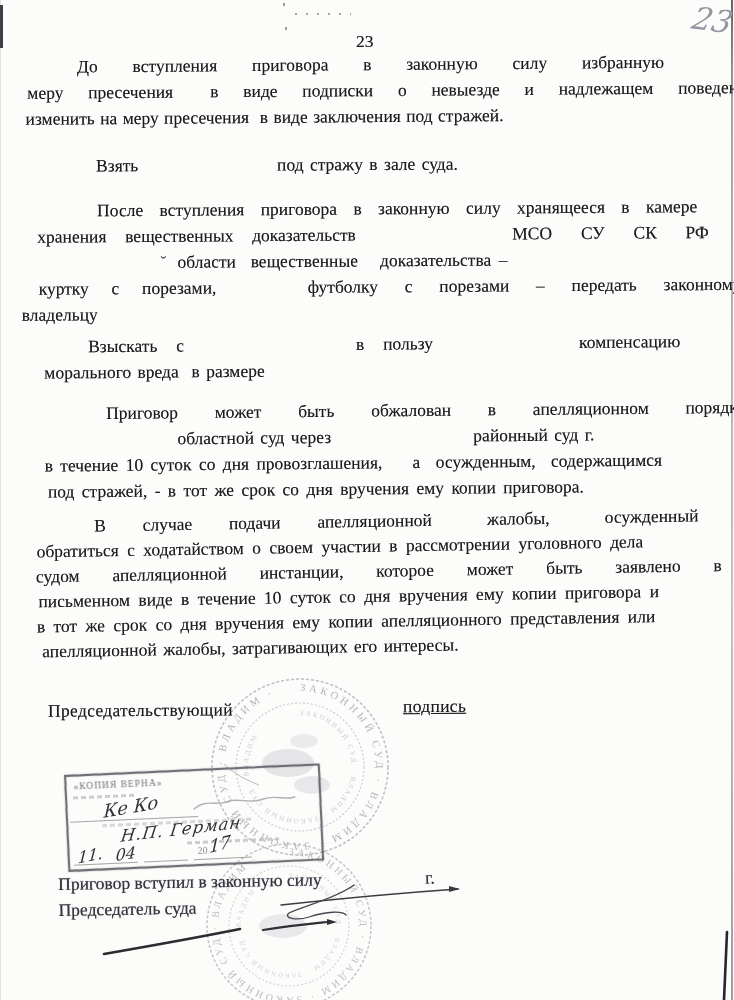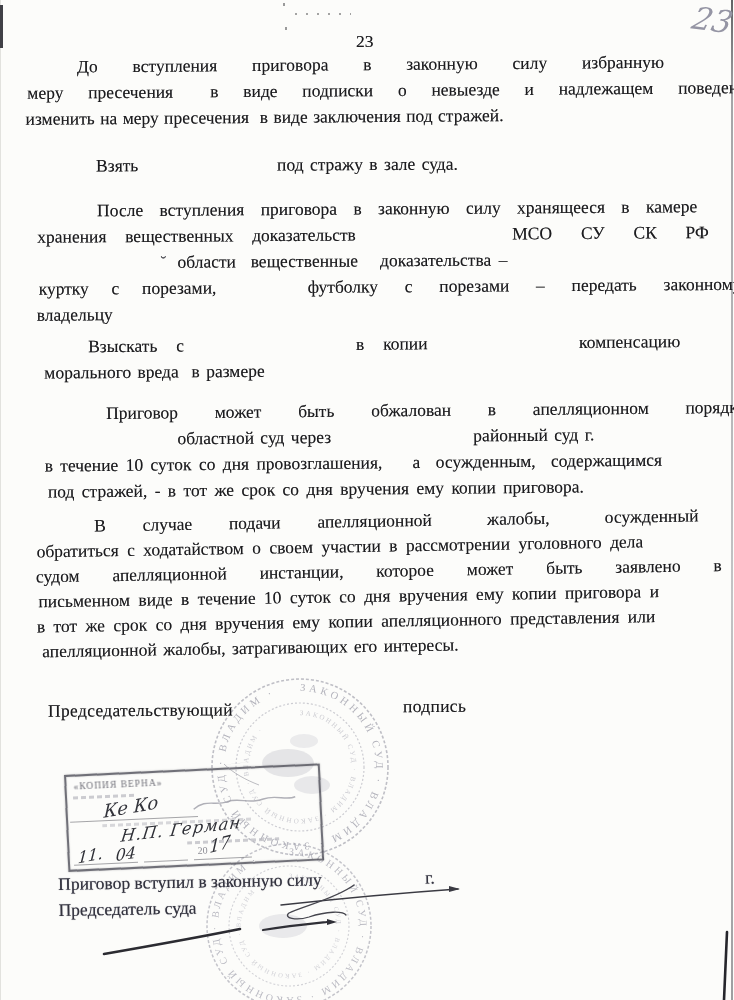--- a/index.html
+++ b/index.html
@@ -85,27 +85,27 @@
       <span class="seg" style="left:512px;word-spacing:10px;">МСО  СУ  СК  РФ  по</span>
     </div>
     <div class="ln" style="left:0;top:52px;width:734px;">
       <span class="seg" style="left:160px;color:#55555c;">˘</span>
       <span class="seg" style="left:177px;word-spacing:3px;">области  вещественные   доказательства –</span>
     </div>
     <div class="ln" style="left:0;top:78px;width:734px;">
       <span class="seg" style="left:38px;word-spacing:7px;">куртку  с  порезами,</span>
       <span class="seg" style="left:307px;word-spacing:9px;">футболку  с  порезами  –  передать  законному</span>
     </div>
-    <div class="ln" style="left:36px;top:104px;font-family:Liberation Serif, serif;">владельцу</div>
+    <div class="ln" style="left:21px;top:104px;font-family:Liberation Serif, serif;">владельцу</div>
   </div>
 
   <div class="para" style="top:338px;transform:rotate(-0.5deg);">
     <div class="ln" style="left:0;top:0;width:734px;">
       <span class="seg" style="left:88px;word-spacing:5px;">Взыскать  с</span>
-      <span class="seg" style="left:356px;word-spacing:5px;">в  копии</span>
+      <span class="seg" style="left:356px;word-spacing:5px;">в  пользу</span>
       <span class="seg" style="left:579px;">компенсацию</span>
     </div>
     <div class="ln" style="left:44px;top:26px;word-spacing:2px;">морального вреда  в размере</div>
   </div>
 
   <div class="para" style="top:405px;transform:rotate(-0.55deg);">
     <div class="ln" style="left:106px;top:0;word-spacing:14px;">Приговор  может  быть  обжалован  в  апелляционном  порядке  во</div>
     <div class="ln" style="left:0;top:26px;width:734px;">
       <span class="seg" style="left:177px;word-spacing:2px;">областной суд через</span>
       <span class="seg" style="left:473px;word-spacing:2px;">районный суд г.</span>
@@ -155,21 +155,21 @@
       <textPath href="#ringPathC">ЗАКОННЫЙ СУД · ВЛАДИМ · ЗАКОННЫЙ СУД · ВЛАДИМ ·</textPath>
     </text>
     <text font-size="6.5" fill="#b4b4be" letter-spacing="2" opacity="0.65" font-family="Liberation Serif, serif">
       <textPath href="#ringPathD">ЗАКОННЫЙ СУД · ВЛАДИМ · ЗАКОННЫЙ СУД · ВЛАДИМ ·</textPath>
     </text>
     <ellipse cx="78" cy="84" rx="24" ry="12" fill="#c9c9d0" opacity="0.4"></ellipse>
   </svg>
 
   <div class="para sig-area" style="top:702px;transform:rotate(-0.4deg);">
     <div class="ln" style="left:48px;top:0;">Председательствующий</div>
-    <div class="ln" style="left:403px;top:-2px;">подпись</div>
+    <div class="ln" style="left:403px;top:-2px;text-decoration:underline;">подпись</div>
   </div>
 
   <div class="rect-stamp">
     <div class="rs-title">«КОПИЯ ВЕРНА»</div>
     <div class="smudge" style="left:6px;top:20px;width:62px;"></div>
     <div class="rs-sign hand">Ке Ко</div>
     <svg style="position:absolute;left:122px;top:20px;" width="110" height="26" viewBox="0 0 110 26">
       <path d="M4,18 C16,8 26,16 38,12 C50,8 60,16 74,11 C86,7 98,14 106,10" fill="none" stroke="#9c9ca6" stroke-width="1.4" opacity="0.8"></path>
     </svg>
     <div class="uline" style="left:2px;top:45px;width:128px;"></div>

